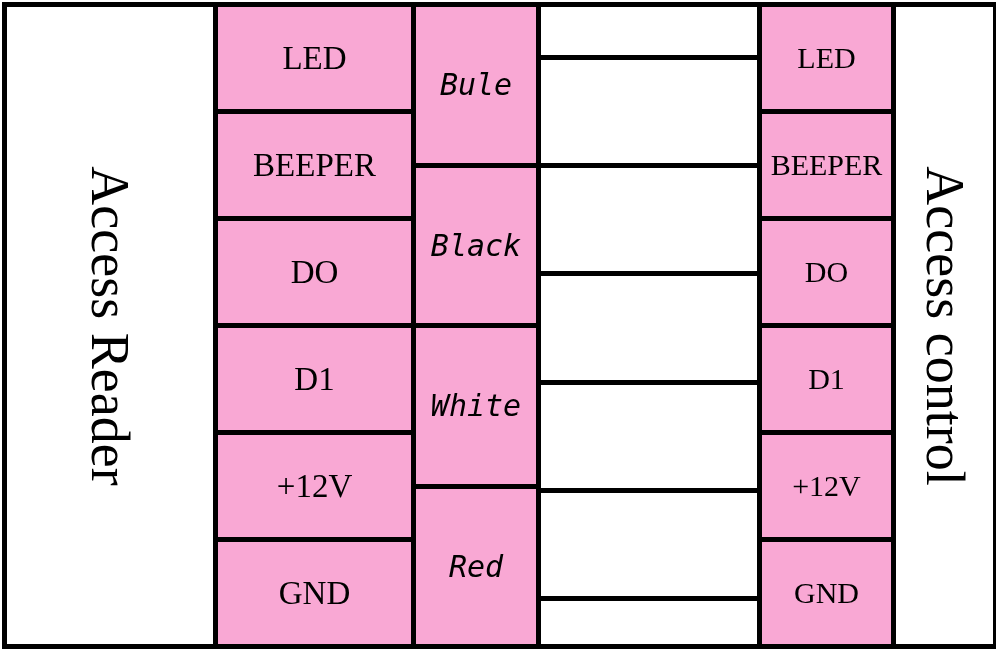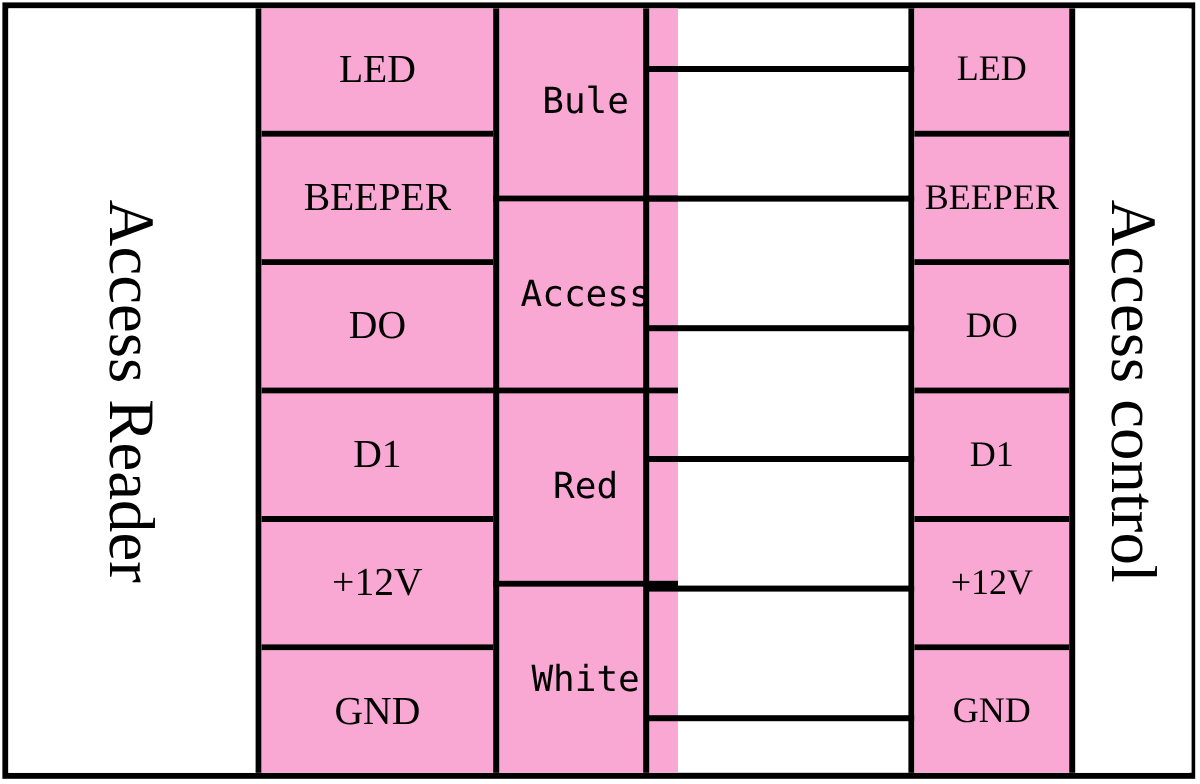--- a/index.html
+++ b/index.html
@@ -74,21 +74,21 @@
   
   .term-table {
     position: absolute;
     top: 7px;
     height: 637px;
     box-sizing: border-box;
     display: flex;
     flex-direction: column;
   }
   .term-table.signals-left  { left: 218px;  width: 193px; }
-  .term-table.colors        { left: 411px;  width: 154px; }
+  .term-table.colors        { left: 411px;  width: 130px; font-style: italic; }
   .term-table.signals-right { left: 762px;  width: 129px; }
 
   .term-cell {
     flex: 1 1 0;
     box-sizing: border-box;
     display: flex;
     align-items: center;
     justify-content: center;
     border-bottom: 5px solid #000000;
     background: #f9a8d4;
@@ -143,23 +143,23 @@
     <div class="term-cell">LED</div>
     <div class="term-cell">BEEPER</div>
     <div class="term-cell">DO</div>
     <div class="term-cell">D1</div>
     <div class="term-cell">+12V</div>
     <div class="term-cell">GND</div>
   </div>
 
   <div class="term-table colors">
     <div class="term-cell">Bule</div>
-    <div class="term-cell">Access</div>
+    <div class="term-cell">Black</div>
+    <div class="term-cell">White</div>
     <div class="term-cell">Red</div>
-    <div class="term-cell">White</div>
   </div>
 
   <div class="vsep a"></div>
   <div class="vsep b"></div>
   <div class="vsep c"></div>
 
   <div class="wire" style="top:55px;"></div>
   <div class="wire" style="top:163px;"></div>
   <div class="wire" style="top:271px;"></div>
   <div class="wire" style="top:380px;"></div>

